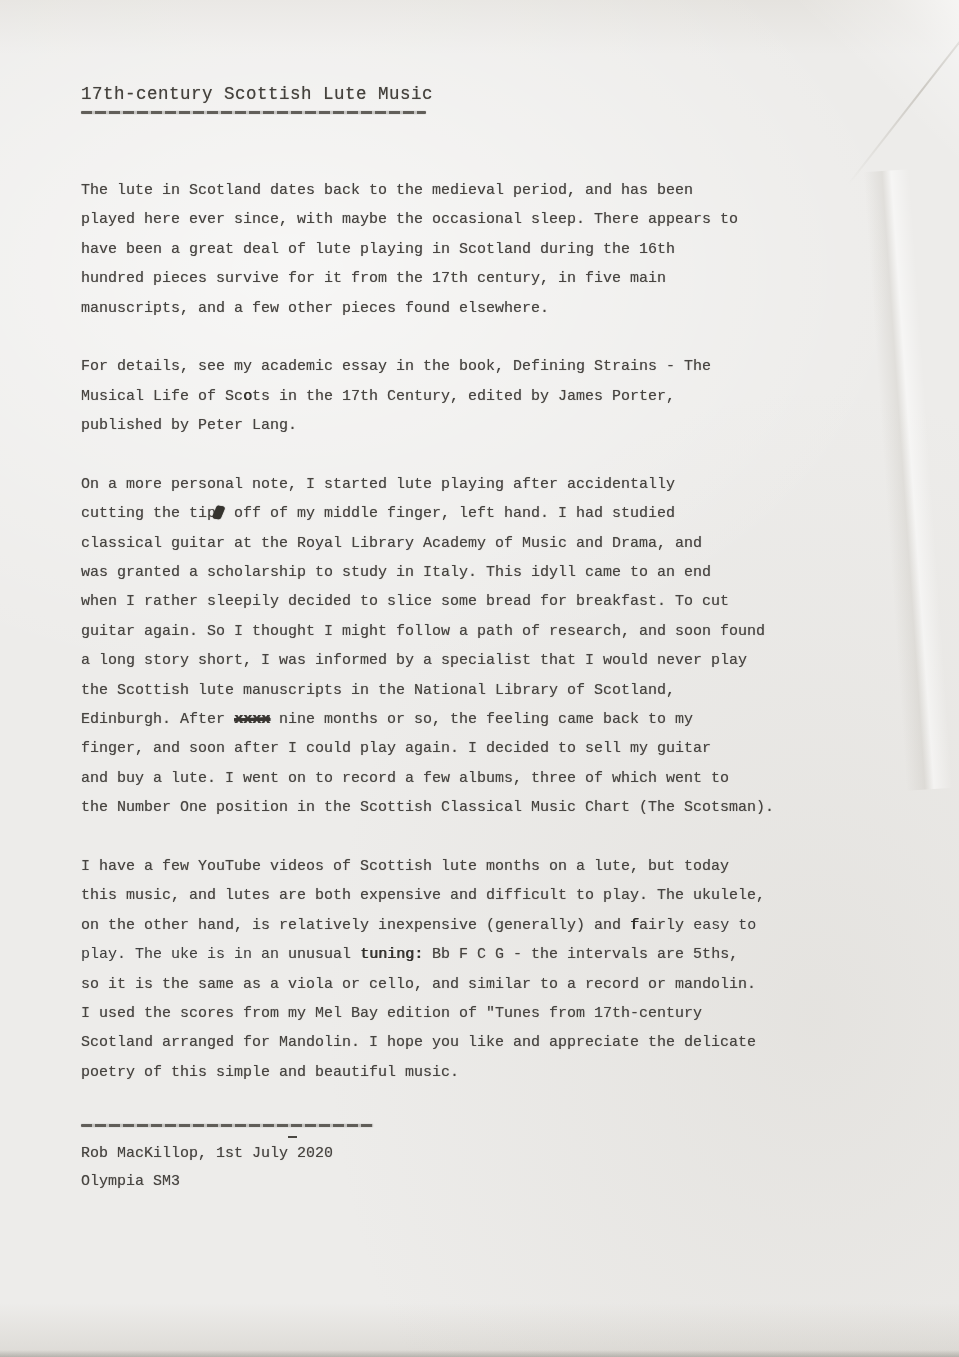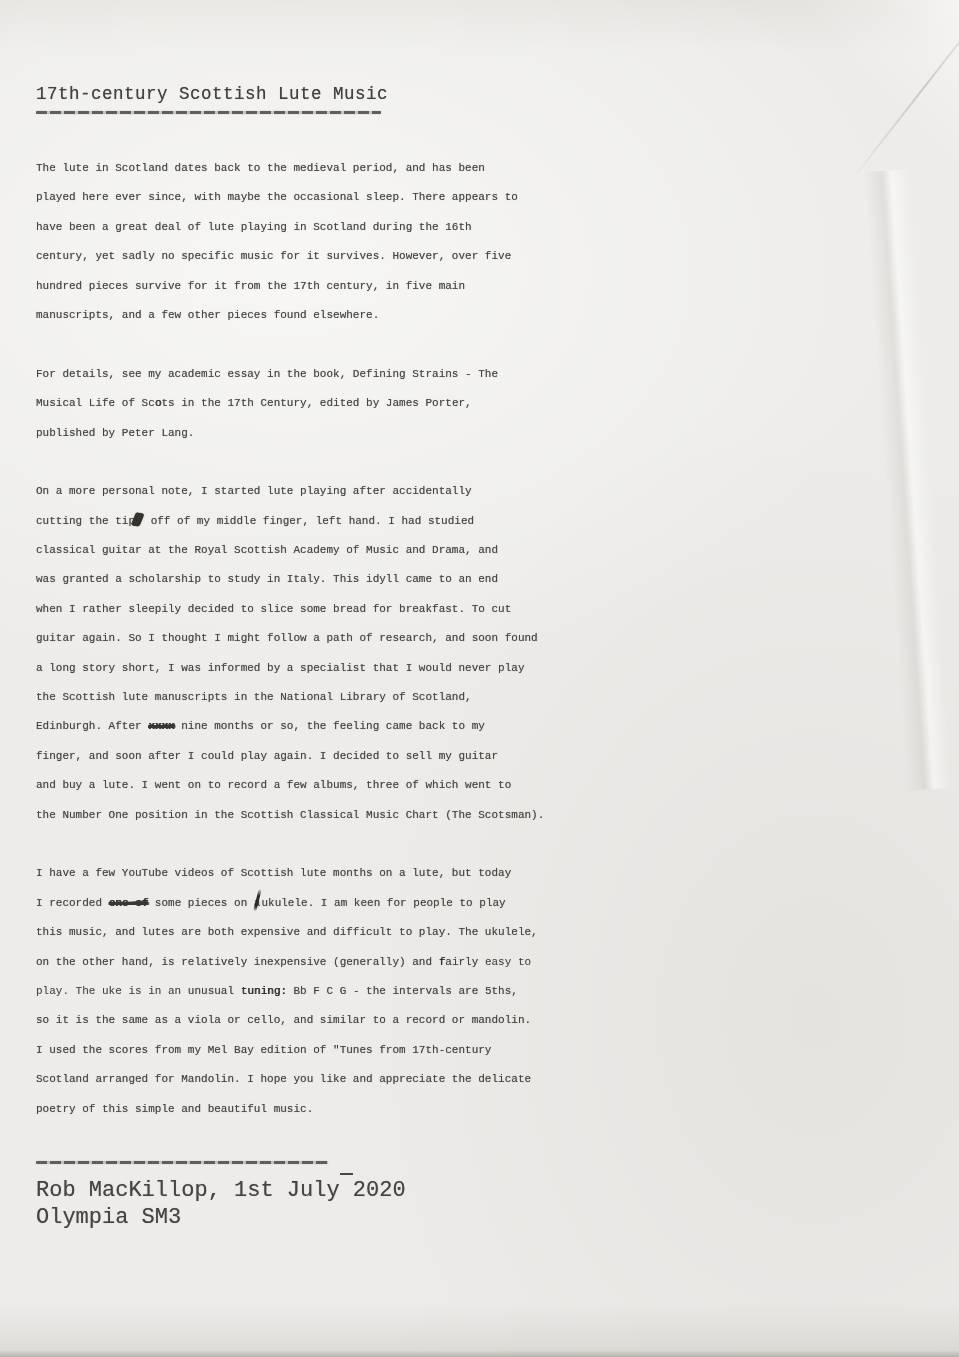--- a/index.html
+++ b/index.html
@@ -30,41 +30,41 @@
   .crease-right {
     position: absolute; top: 170px; right: 28px; width: 46px; height: 620px; pointer-events: none;
     transform: rotate(-4deg);
     background: linear-gradient(90deg, transparent, rgba(180,175,165,0.22) 40%, rgba(255,255,255,0.5) 60%, transparent);
   }
   .scan-edge-bottom {
     position: absolute; left: 0; right: 0; bottom: 0; height: 7px; pointer-events: none;
     background: linear-gradient(180deg, transparent, rgba(150,147,140,0.55));
   }
 
-  .page { position: relative; padding: 84px 0 0 36px; color: #45423d; }
+  .page { position: relative; padding: 84px 0 0 81px; color: #45423d; }
 
   .doc-title {
     font-size: 17.5px;
     letter-spacing: 0.5px;
     color: #44413c;
     text-shadow: 0 0 0.8px rgba(68,65,60,0.6);
     white-space: pre;
   }
   .typed-rule {
     height: 3px;
     margin-top: 7px;
     background: repeating-linear-gradient(90deg,
       rgba(72,69,63,0.85) 0px, rgba(72,69,63,0.85) 11px,
       rgba(72,69,63,0.25) 11px, rgba(72,69,63,0.25) 14px);
     border-radius: 1px;
     box-shadow: 0 0 1px rgba(72,69,63,0.5);
   }
   .title-rule { width: 345px; }
 
-  .doc-body { margin-top: 40px; font-size: 11px; }
+  .doc-body { margin-top: 62px; font-size: 15px; }
   .paragraph { margin: 0 0 29.4px 0; }
   .line {
     height: 29.4px; line-height: 29.4px;
     white-space: pre;
     color: #474440;
     text-shadow: 0 0 0.8px rgba(71,68,64,0.55);
   }
   .faded { color: #404040; text-shadow: 0 0 0.8px rgba(167,161,152,0.4); }
   .heavy { color: #2e2c28; text-shadow: 0.6px 0 0 rgba(46,44,40,0.9); }
   .struck {
@@ -92,67 +92,65 @@
     background: linear-gradient(180deg, rgba(40,38,34,0.1), #2b2925 30%, #2b2925 80%, rgba(40,38,34,0.2));
     transform: rotate(14deg);
     border-radius: 2px;
   }
   .overbar {
     display: inline-block;
     border-top: 2.5px solid #4a4742;
     transform: translateY(-1px);
   }
 
-  .signature { margin-top: 37px; font-size: 22px; }
+  .signature { margin-top: 37px; font-size: 15px; }
   .sig-rule { width: 292px; margin-bottom: 10px; }
 </style>
 </head>
 <body>
 
 <div class="paper-shade"></div>
 <div class="crease-tr"></div>
 <div class="crease-tr-line"></div>
 <div class="crease-right"></div>
 <div class="scan-edge-bottom"></div>
 
 <div class="page">
   <div class="doc-title">17th-century Scottish Lute Music</div>
   <div class="typed-rule title-rule"></div>
 
   <div class="doc-body" id="doc-body">
       <div class="paragraph">
         <div class="line">The lute in Scotland dates back to the medieval period, and has been</div>
         <div class="line">played here ever since, with maybe the occasional sleep. There appears to</div>
         <div class="line">have been a great deal of lute playing in Scotland during the 16th</div>
-        <div class="line">century, yet sadly no specific music for it survives. However, over five</div>
         <div class="line">hundred pieces survive for it from the 17th century, in five main</div>
         <div class="line">manuscripts, and a few other pieces found elsewhere.</div>
       </div>
       <div class="paragraph">
         <div class="line">For details, see my academic essay in the book, Defining Strains - The</div>
         <div class="line">Musical Life of Sc<span class="heavy">o</span>ts in the 17th Century, edited by James Porter,</div>
         <div class="line">published by Peter Lang.</div>
       </div>
       <div class="paragraph">
         <div class="line">On a more personal note, I started lute playing after accidentally</div>
         <div class="line">cutting the tip<span class="blot"></span> off of my middle finger, left hand. I had studied</div>
-        <div class="line">classical guitar at the Royal Scottish Academy of Music and Drama, and</div>
+        <div class="line">classical guitar at the Royal Library Academy of Music and Drama, and</div>
         <div class="line">was granted a scholarship to study in Italy. This idyll came to an end</div>
         <div class="line">when I rather sleepily decided to slice some bread for breakfast. To cut</div>
         <div class="line">guitar again. So I thought I might follow a path of research, and soon found</div>
         <div class="line">a long story short, I was informed by a specialist that I would never play</div>
         <div class="line">the Scottish lute manuscripts in the National Library of Scotland,</div>
         <div class="line">Edinburgh. After <s class="struck">xxxx</s> nine months or so, the feeling came back to my</div>
         <div class="line">finger, and soon after I could play again. I decided to sell my guitar</div>
         <div class="line">and buy a lute. I went on to record a few albums, three of which went to</div>
         <div class="line">the Number One position in the Scottish Classical Music Chart (The Scotsman).</div>
       </div>
       <div class="paragraph">
         <div class="line">I have a few YouTube videos of Scottish lute months on a lute, but today</div>
-        <div class="line">I recorded <s class="struck">one of</s> some pieces on a<span class="pen-slash"></span>ukulele. I am keen for people to play</div>
         <div class="line">this music, and lutes are both expensive and difficult to play. The ukulele,</div>
         <div class="line">on the other hand, is relatively inexpensive (generally) and <span class="heavy">f</span>airly <span class="faded">easy to</span></div>
         <div class="line"><span class="faded">play. The uke is in an</span> unusual <span class="heavy">tuning:</span> Bb F C G - the intervals are 5ths,</div>
         <div class="line">so it is the same as a viola or cello, and similar to a record or mandolin.</div>
         <div class="line">I used the scores from my Mel Bay edition of "Tunes from 17th-century</div>
         <div class="line">Scotland arranged for Mandolin. I hope you like and appreciate the delicate</div>
         <div class="line">poetry of this simple and beautiful music.</div>
       </div>
     </div>
 

